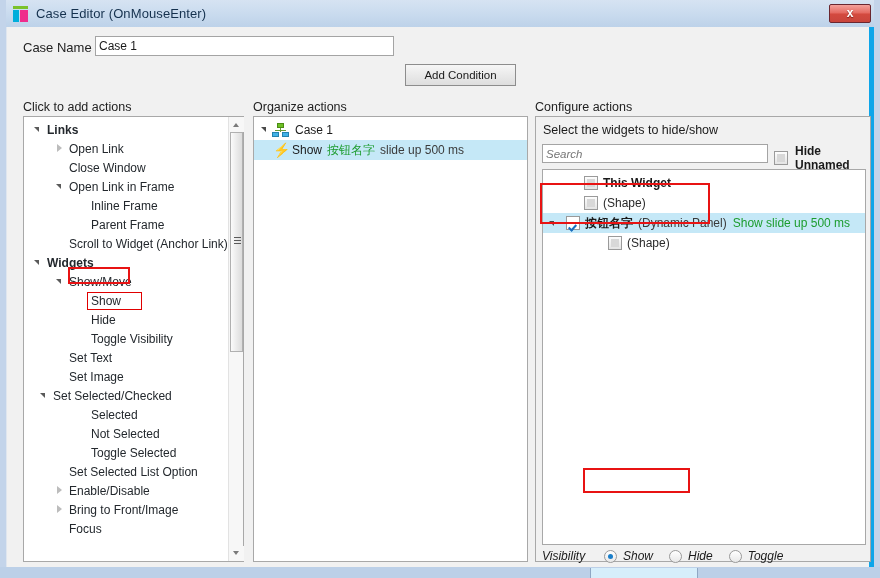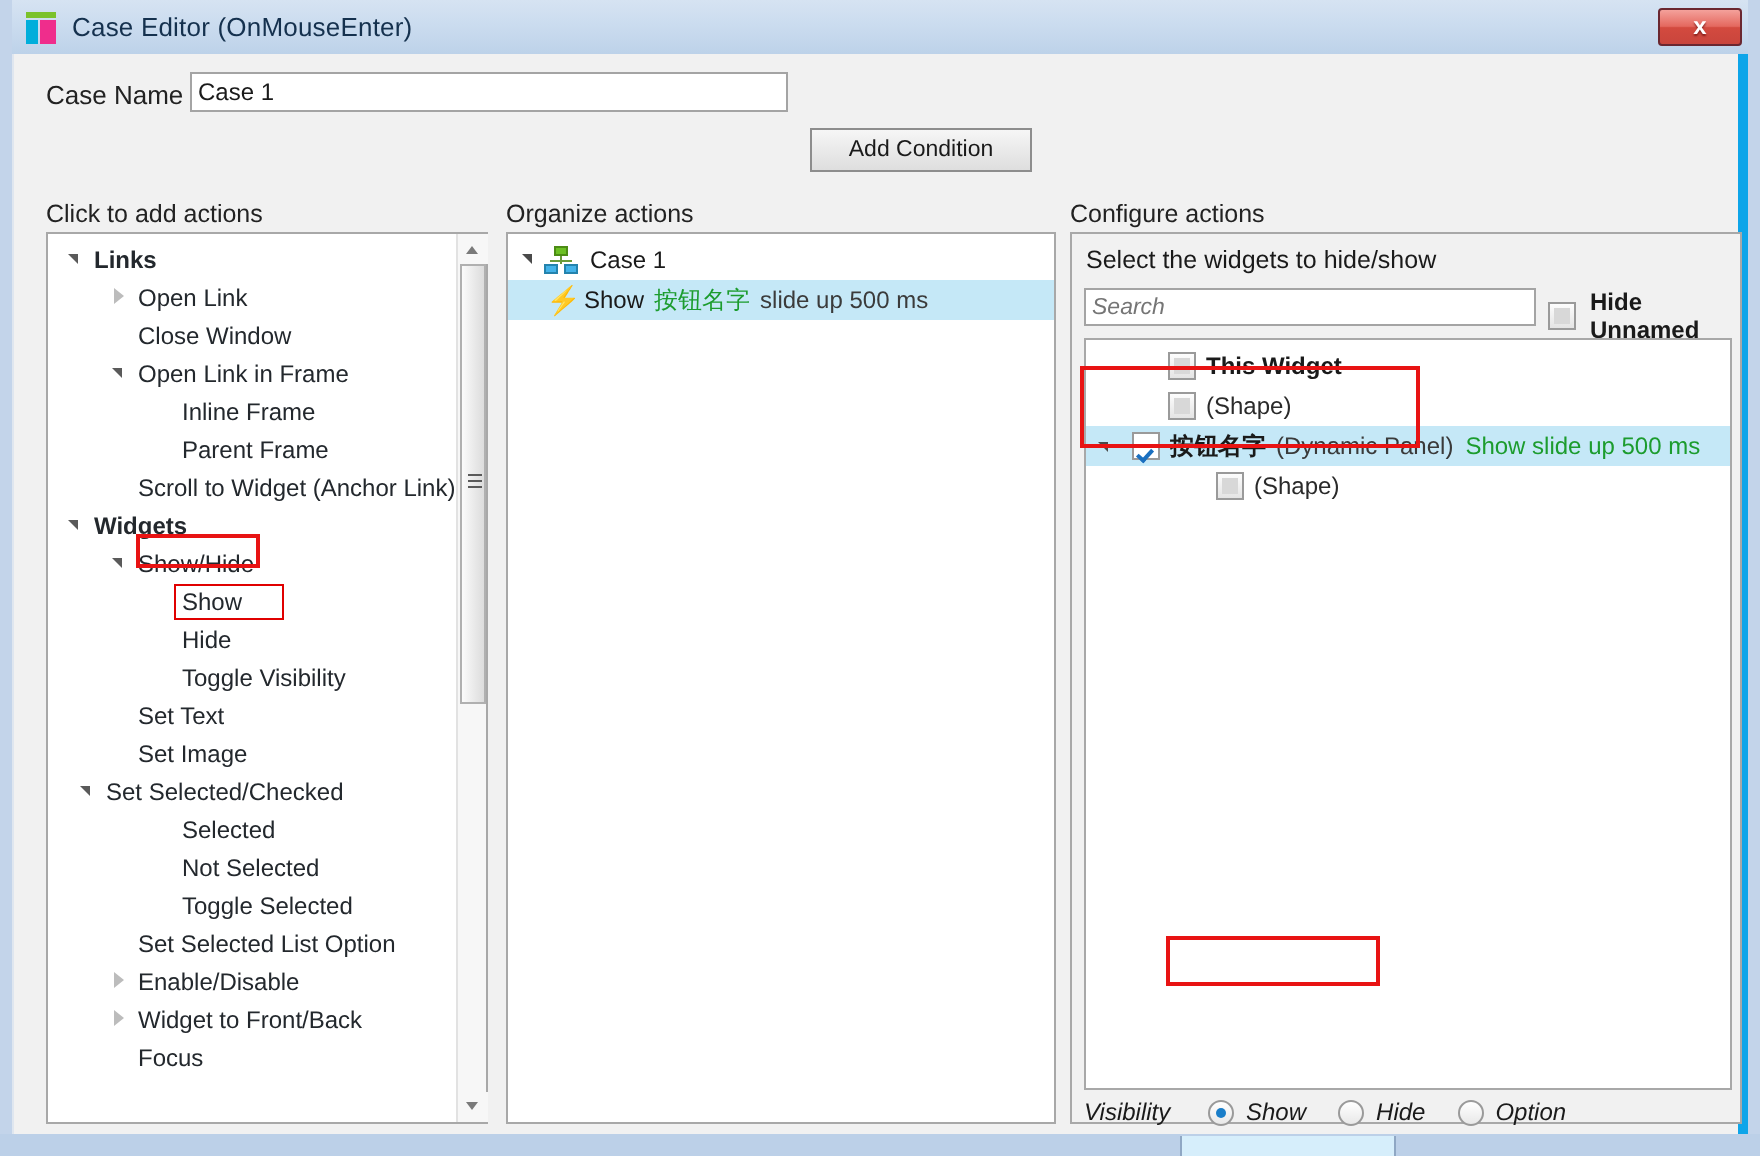--- a/index.html
+++ b/index.html
@@ -465,21 +465,21 @@
           <div class="trow" style="padding-left: 28px;">
             <span class="arrow"></span>
             <span class="lbl">Scroll to Widget (Anchor Link)</span>
           </div>
           <div class="trow bold" style="padding-left: 6px;">
             <span class="arrow exp"></span>
             <span class="lbl">Widgets</span>
           </div>
           <div class="trow" style="padding-left: 28px;">
             <span class="arrow exp"></span>
-            <span class="lbl">Show/Hide</span>
+            <span class="lbl">Show/Move</span>
           </div>
           <div class="trow highlightbox" style="padding-left: 50px;">
             <span class="arrow"></span>
             <span class="lbl">Show</span>
           </div>
           <div class="trow" style="padding-left: 50px;">
             <span class="arrow"></span>
             <span class="lbl">Hide</span>
           </div>
           <div class="trow" style="padding-left: 50px;">
@@ -513,21 +513,21 @@
           <div class="trow" style="padding-left: 28px;">
             <span class="arrow"></span>
             <span class="lbl">Set Selected List Option</span>
           </div>
           <div class="trow" style="padding-left: 28px;">
             <span class="arrow col"></span>
             <span class="lbl">Enable/Disable</span>
           </div>
           <div class="trow" style="padding-left: 28px;">
             <span class="arrow col"></span>
-            <span class="lbl">Widget to Front/Back</span>
+            <span class="lbl">Bring to Front/Image</span>
           </div>
           <div class="trow" style="padding-left: 28px;">
             <span class="arrow"></span>
             <span class="lbl">Focus</span>
           </div>
         </div>
       <div id="sbLeft">
         <div class="arrowbtn up"></div>
         <div id="sbThumb">
           <div class="grip">
@@ -608,21 +608,21 @@
 
       <div id="settings">
 
         <div class="setrow" id="rowVis">
           <span class="setlabel">Visibility</span>
           <span class="radio on"></span>
           <span class="radiolabel">Show</span>
           <span class="radio"></span>
           <span class="radiolabel">Hide</span>
           <span class="radio"></span>
-          <span class="radiolabel">Option</span>
+          <span class="radiolabel">Toggle</span>
         </div>
 
       </div>
     </div>
 
     <button id="okBtn">OK</button>
     <button id="cancelBtn">Cancel</button>
   </div>
 
   <div class="annot" id="annotShow"></div>

